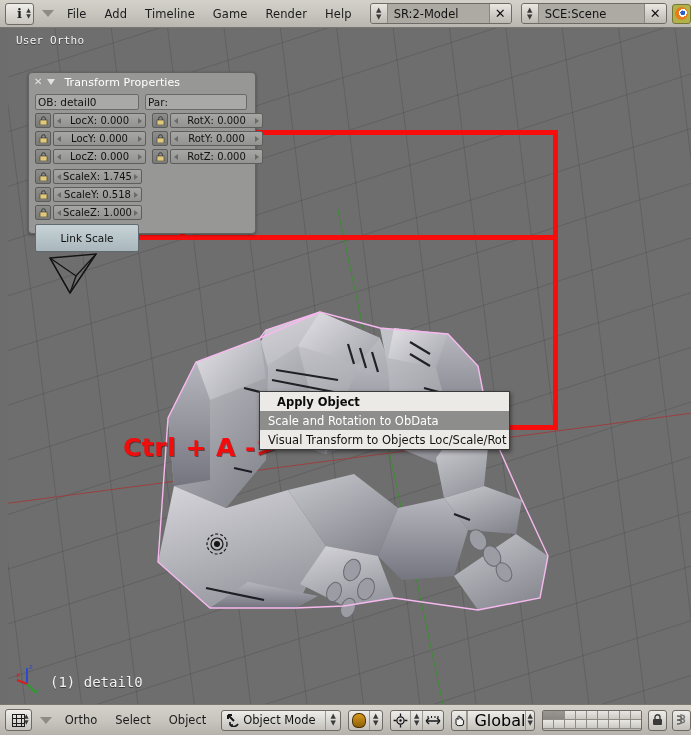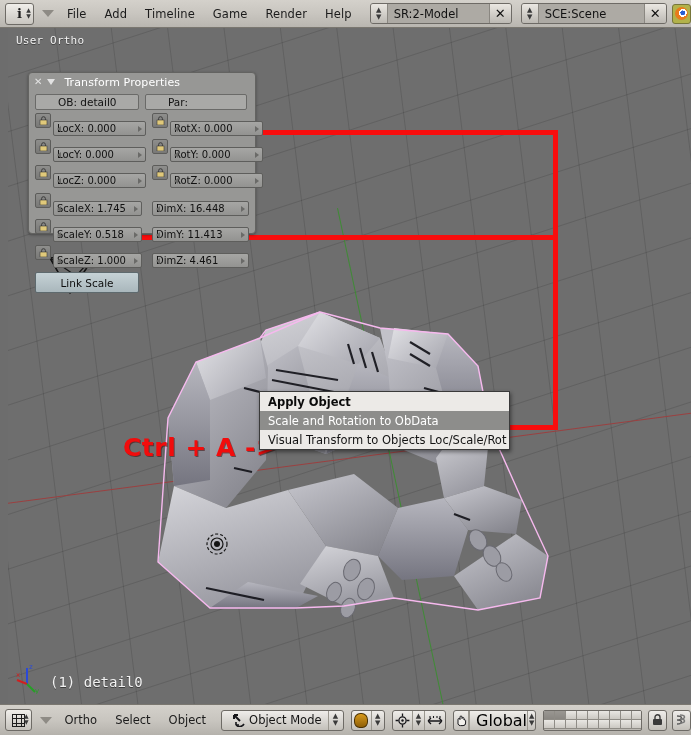--- a/index.html
+++ b/index.html
@@ -239,79 +239,78 @@
   #tp-body { padding: 3px 6px 6px 6px; }
   .tp-row { display: flex; gap: 6px; margin-bottom: 3px; }
   .tp-col { display: flex; flex-direction: column; gap: 3px; }
 
   .txtfield {
     height: 16px;
     background: #a9a9a7;
     border: 1px solid #6a6a68;
     border-radius: 2px;
     display: flex; align-items: center;
-    padding-left: 22px;
+    padding-left: 2px;
     font-size: 10.5px; color: #121212;
   }
 
   .numrow { display: flex; align-items: stretch; gap: 2px; }
   .lockbtn {
     width: 16px; height: 15px;
     background: linear-gradient(to bottom,#8e8e8c,#787876);
     border: 1px solid #5c5c5a;
     border-radius: 2px;
     display: flex; align-items: center; justify-content: center;
   }
   .lock-glyph { width: 9px; height: 9px; display: block; }
   .numfield {
     height: 15px;
     background: linear-gradient(to bottom,#a6a6a4,#939391);
     border: 1px solid #5e5e5c;
     border-radius: 2px;
-    display: flex; align-items: center; justify-content: flex-start;
+    display: flex; align-items: center; justify-content: center;
     position: relative;
     font-size: 10px; color: #111;
     padding: 0 3px;
-    margin-top: 8px;
   }
   .numfield .arr-l, .numfield .arr-r {
     position: absolute; top: 50%; transform: translateY(-50%);
     width: 0; height: 0;
     border-top: 3px solid transparent;
     border-bottom: 3px solid transparent;
   }
   .numfield .arr-l { left: 3px; border-right: 4px solid #6a6a68; }
   .numfield .arr-r { right: 3px; border-left: 4px solid #6a6a68; }
   .w-loc { width: 93px; }
   .w-rot { width: 93px; }
   .w-dim { width: 97px; }
   .w-scale { width: 89px; }
 
   #link-scale {
     margin-top: 4px;
-    width: 104px; height: 21px;
+    width: 104px; height: 28px;
     background: linear-gradient(to bottom,#c6d2d6,#a9b7bc);
     border: 1px solid #5e6a6e;
     border-radius: 2px;
     display: flex; align-items: center; justify-content: center;
     font-size: 10.5px; color: #0e0e0e;
   }
 
   
   #apply-menu {
     position: absolute; left: 259px; top: 391px;
     width: 251px;
     background: #eceae7;
     border: 1px solid #3a3a3a;
     box-shadow: 1px 2px 4px rgba(0,0,0,.45);
   }
   #apply-menu-title {
     height: 19px;
     display: flex; align-items: center;
-    padding-left: 8px;
+    padding-left: 17px;
     font-size: 11.5px; font-weight: bold; color: #0b0b0b;
     background: #eceae7;
   }
   .menu-item {
     height: 19px;
     display: flex; align-items: center;
     padding-left: 8px;
     font-size: 11.5px; color: #141414;
     background: #eceae7;
     white-space: nowrap;
@@ -348,21 +347,21 @@
   .bb-menu {
     font-size: 11.5px; color: #1b1b1b;
     padding: 3px 9px;
   }
 
   .modebox {
     display: flex; align-items: center;
     height: 21px; margin-left: 6px;
     border: 1px solid #6e6b66; border-radius: 3px;
     background: linear-gradient(to bottom,#efedea,#c3c0ba);
-    padding-left: 10px;
+    padding-left: 4px;
   }
   .modebox .mb-label {
     font-size: 11.5px; color: #141414;
     padding: 0 6px 0 3px; white-space: nowrap;
   }
   .mb-spin {
     width: 15px; height: 19px;
     display: flex; flex-direction: column;
     align-items: center; justify-content: center;
     font-size: 7px; line-height: 7px; color: #3a3a3a;
@@ -723,37 +722,20 @@
                 </svg>
             </div>
             <div class="numfield w-scale">
                 <span class="arr-l"></span>
                 <span>ScaleZ: 1.000</span>
                 <span class="arr-r"></span>
               </div>
           </div>
         </div>
 
-        <div class="tp-col" style="margin-left:4px">
-          <div class="numfield w-dim">
-              <span class="arr-l"></span>
-              <span>DimX: 16.448</span>
-              <span class="arr-r"></span>
-            </div>
-          <div class="numfield w-dim">
-              <span class="arr-l"></span>
-              <span>DimY: 11.413</span>
-              <span class="arr-r"></span>
-            </div>
-          <div class="numfield w-dim">
-              <span class="arr-l"></span>
-              <span>DimZ: 4.461</span>
-              <span class="arr-r"></span>
-            </div>
-        </div>
       </div>
 
       <div id="link-scale">Link Scale</div>
     </div>
   </div>
 
   <div id="apply-menu">
     <div id="apply-menu-title">Apply Object</div>
     <div class="menu-item sel">Scale and Rotation to ObData</div>
     <div class="menu-item">Visual Transform to Objects Loc/Scale/Rot</div>

